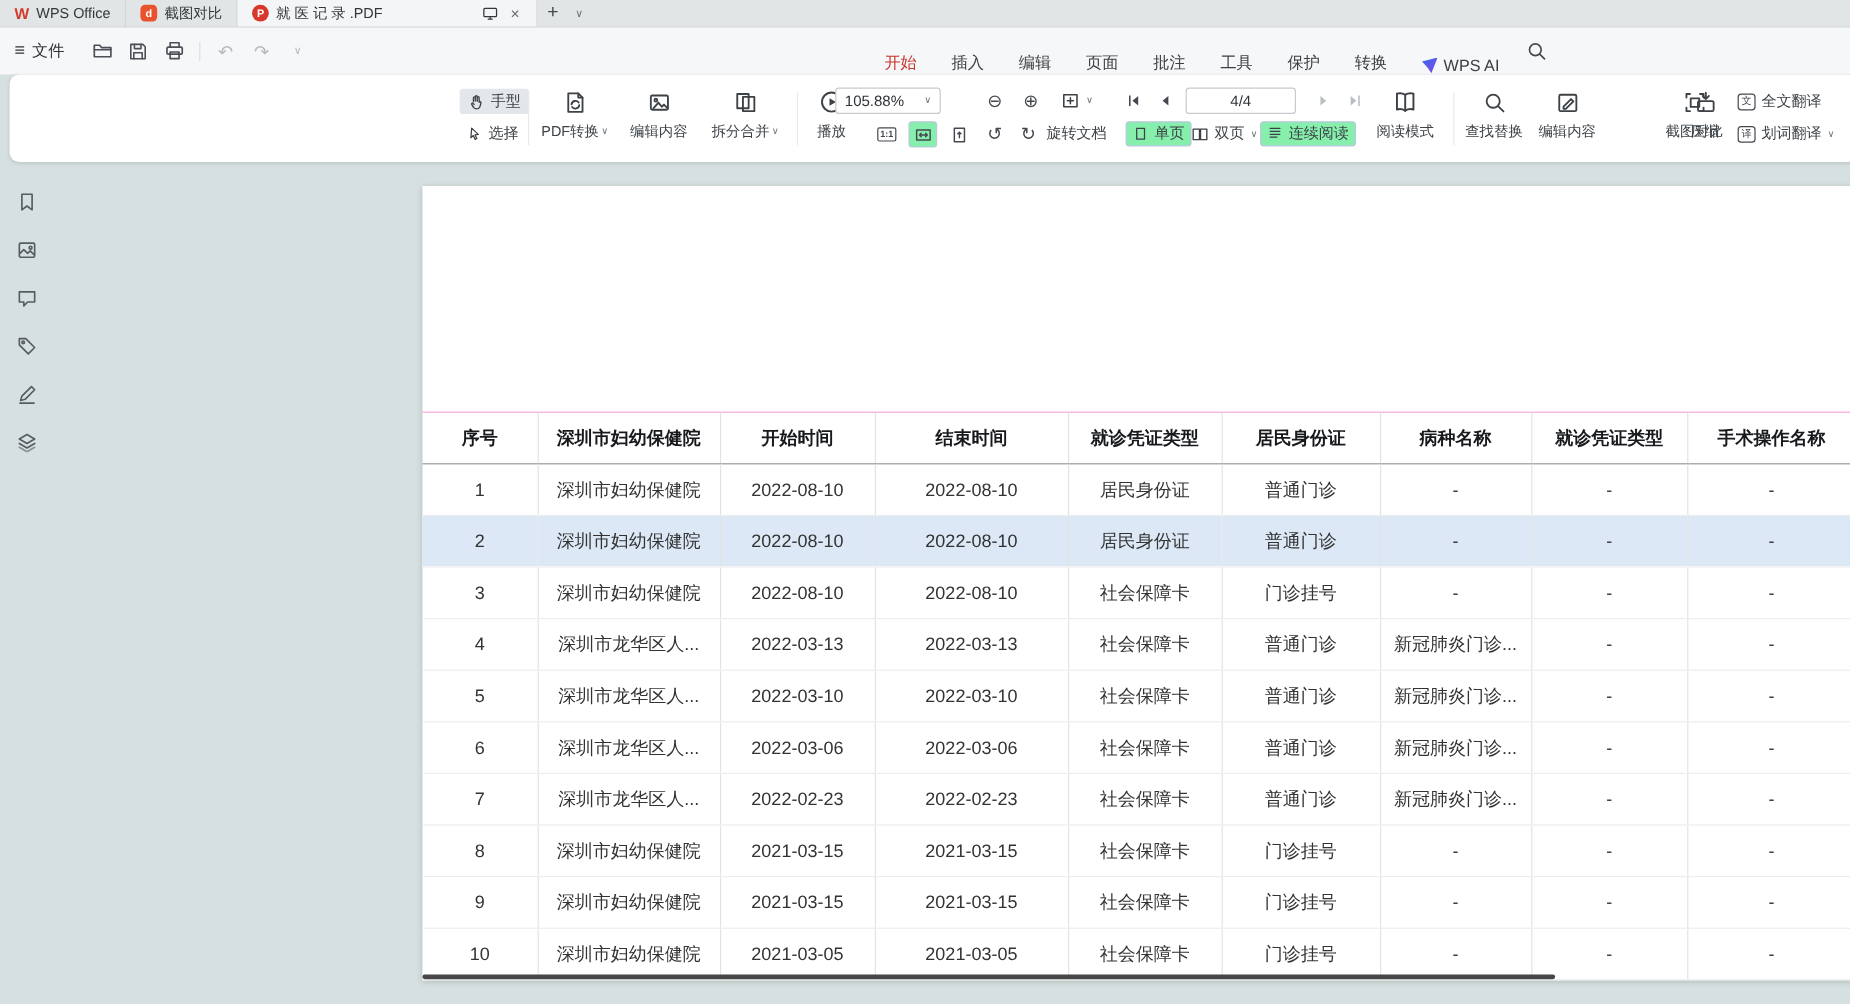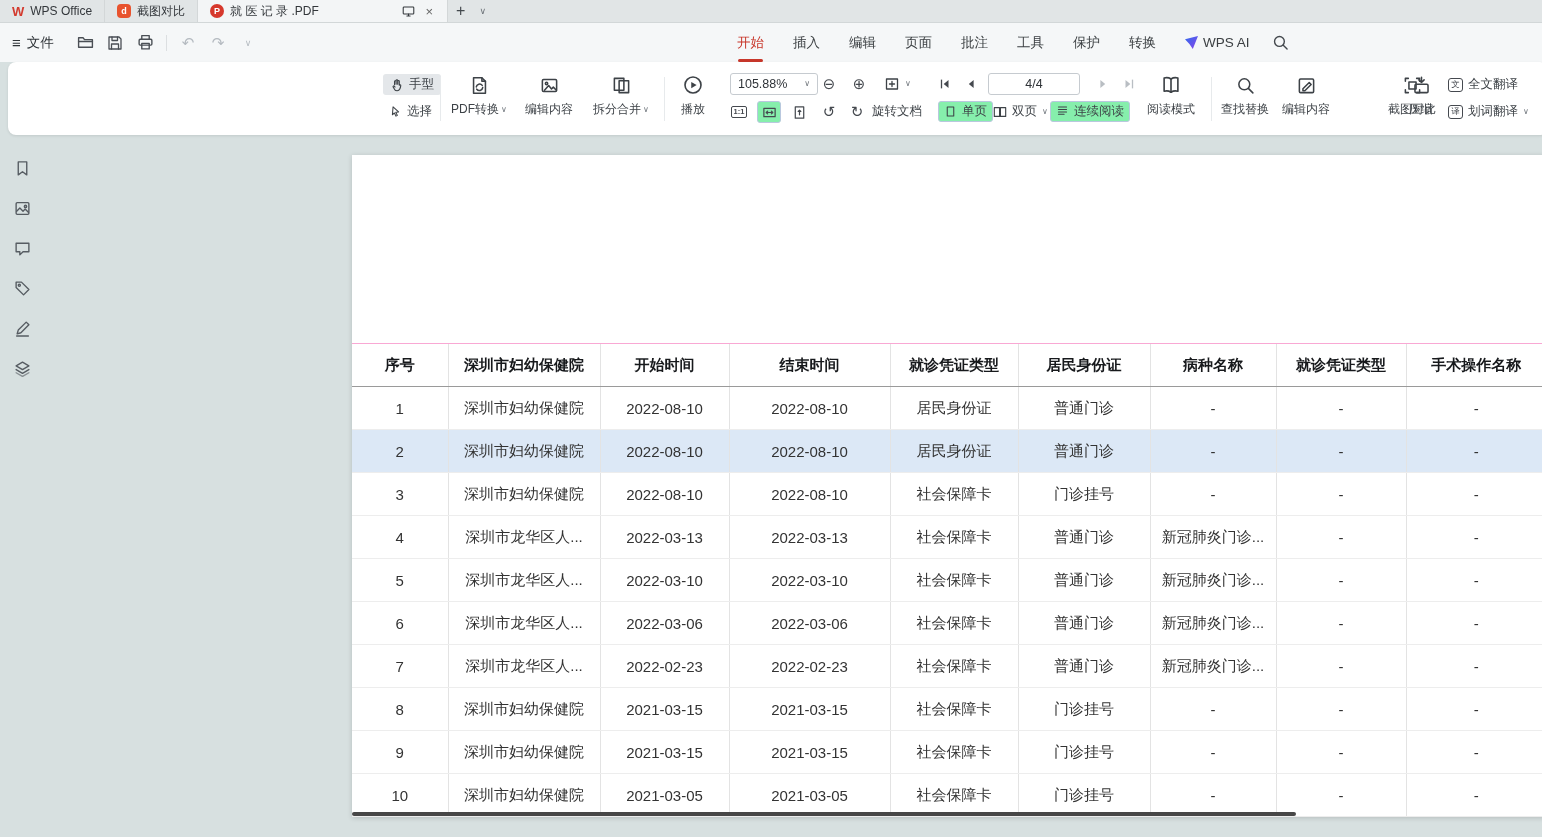--- a/index.html
+++ b/index.html
@@ -21,42 +21,42 @@
 .newtab{font-size:16px;padding:0 8px;color:#43484d}
 .tbchv{font-size:9px;color:#6a7076;padding:0 6px}
 
 
 .menubar{position:absolute;top:23px;left:0;width:100%;height:39px;background:#f5f7f8}
 .file-area{position:absolute;left:12px;top:0;height:39px;display:flex;align-items:center;gap:6px;font-size:13.5px;color:#2f3438}
 .quick-icons{position:absolute;left:76px;top:0;height:39px;display:flex;align-items:center;gap:12px;color:#4a4f55}
 .qi{width:18px;height:18px;display:flex;align-items:center;justify-content:center}
 .qi.dis{color:#b4bac0}
 .qsep{width:1px;height:16px;background:#dcdfe1}
-.menu-items{position:absolute;left:737px;top:0;height:39px;display:flex;align-items:center;gap:29px;font-size:13.5px;color:#3c4043}
+.menu-items{position:absolute;left:737px;top:0;height:39px;display:flex;align-items:flex-end;gap:29px;font-size:13.5px;color:#3c4043}
 .mi{position:relative;cursor:default}
 .mi.active{color:#c8372b}
 .mi.active::after{content:"";position:absolute;left:1px;right:1px;bottom:-10px;height:3px;border-radius:1.5px;background:#c8372b}
 .wpsai{display:flex;align-items:center;gap:5px}
 .ai-ic{width:13px;height:13px;background:linear-gradient(135deg,#2f6bee,#8a45e8);clip-path:polygon(0 25%,100% 0,60% 100%,34% 62%)}
 .menu-search{position:absolute;left:1272px;top:11px;width:18px;height:18px;color:#43484d}
 
 
 .ribbon{position:absolute;top:62px;left:8px;width:1540px;height:73px;background:#fff;border-radius:8px;box-shadow:0 1px 3px rgba(0,0,0,.10)}
 .bigbtn{position:absolute;top:8px;height:57px;display:flex;flex-direction:column;align-items:center;color:#3d4247;font-size:12px}
 .bigbtn .ic{height:26px;display:flex;align-items:center;justify-content:center;margin-top:2px}
 .bigbtn .lb{margin-top:3px;white-space:nowrap;display:flex;align-items:center;gap:2px}
 .cv{font-size:8px;color:#70767c;line-height:1}
 .smallrow{position:absolute;display:flex;align-items:center;gap:5px;font-size:12.5px;color:#3d4247;height:21px;white-space:nowrap}
 .hand-pill{background:#e4e7ea;border-radius:3px;padding:0 7px}
 .pill-on{border:1px solid #b9c8de;border-radius:3px;background:#86efac;padding:0 5px}
 .icbtn{position:absolute;width:22px;height:22px;display:flex;align-items:center;justify-content:center;color:#45494f}
 .icbtn.dis{color:#b9bec3}
 .glyph15{font-size:15px;font-family:"DejaVu Sans",sans-serif}
 .vsep{position:absolute;top:15px;height:44px;width:1px;background:#e7eaec}
-.zoombox{position:absolute;left:722px;top:11px;width:88px;height:22px;background:#fff;border:1px solid #c6cbd0;border-radius:3px;display:flex;align-items:center;justify-content:space-between;padding:0 7px;font-size:12.5px;color:#2f3338}
+.zoombox{position:absolute;left:688px;top:11px;width:88px;height:22px;background:#fff;border:1px solid #c6cbd0;border-radius:3px;display:flex;align-items:center;justify-content:space-between;padding:0 7px;font-size:12.5px;color:#2f3338}
 .pagebox{position:absolute;left:980px;top:11px;width:92px;height:22px;background:#fff;border:1px solid #c6cbd0;border-radius:3px;display:flex;align-items:center;justify-content:center;font-size:12.5px;color:#2f3338}
 .ratio-ic{border:1.2px solid #45494f;border-radius:2px;font-size:7.5px;padding:1px 2px;font-weight:700;line-height:1}
 .trico{display:inline-flex;align-items:center;justify-content:center;border:1.2px solid #45494f;border-radius:3px;width:15px;height:14px;font-size:8.5px;line-height:1;color:#45494f}
 
 
 .side-icons{position:absolute;left:12px;top:158px;display:flex;flex-direction:column;gap:20px;color:#565c62}
 .side-icons .si{width:20px;height:20px;display:flex;align-items:center;justify-content:center}
 
 
 .page{position:absolute;left:352px;top:155px;width:1194px;height:662px;background:#fff;box-shadow:0 1px 5px rgba(0,0,0,.16)}

